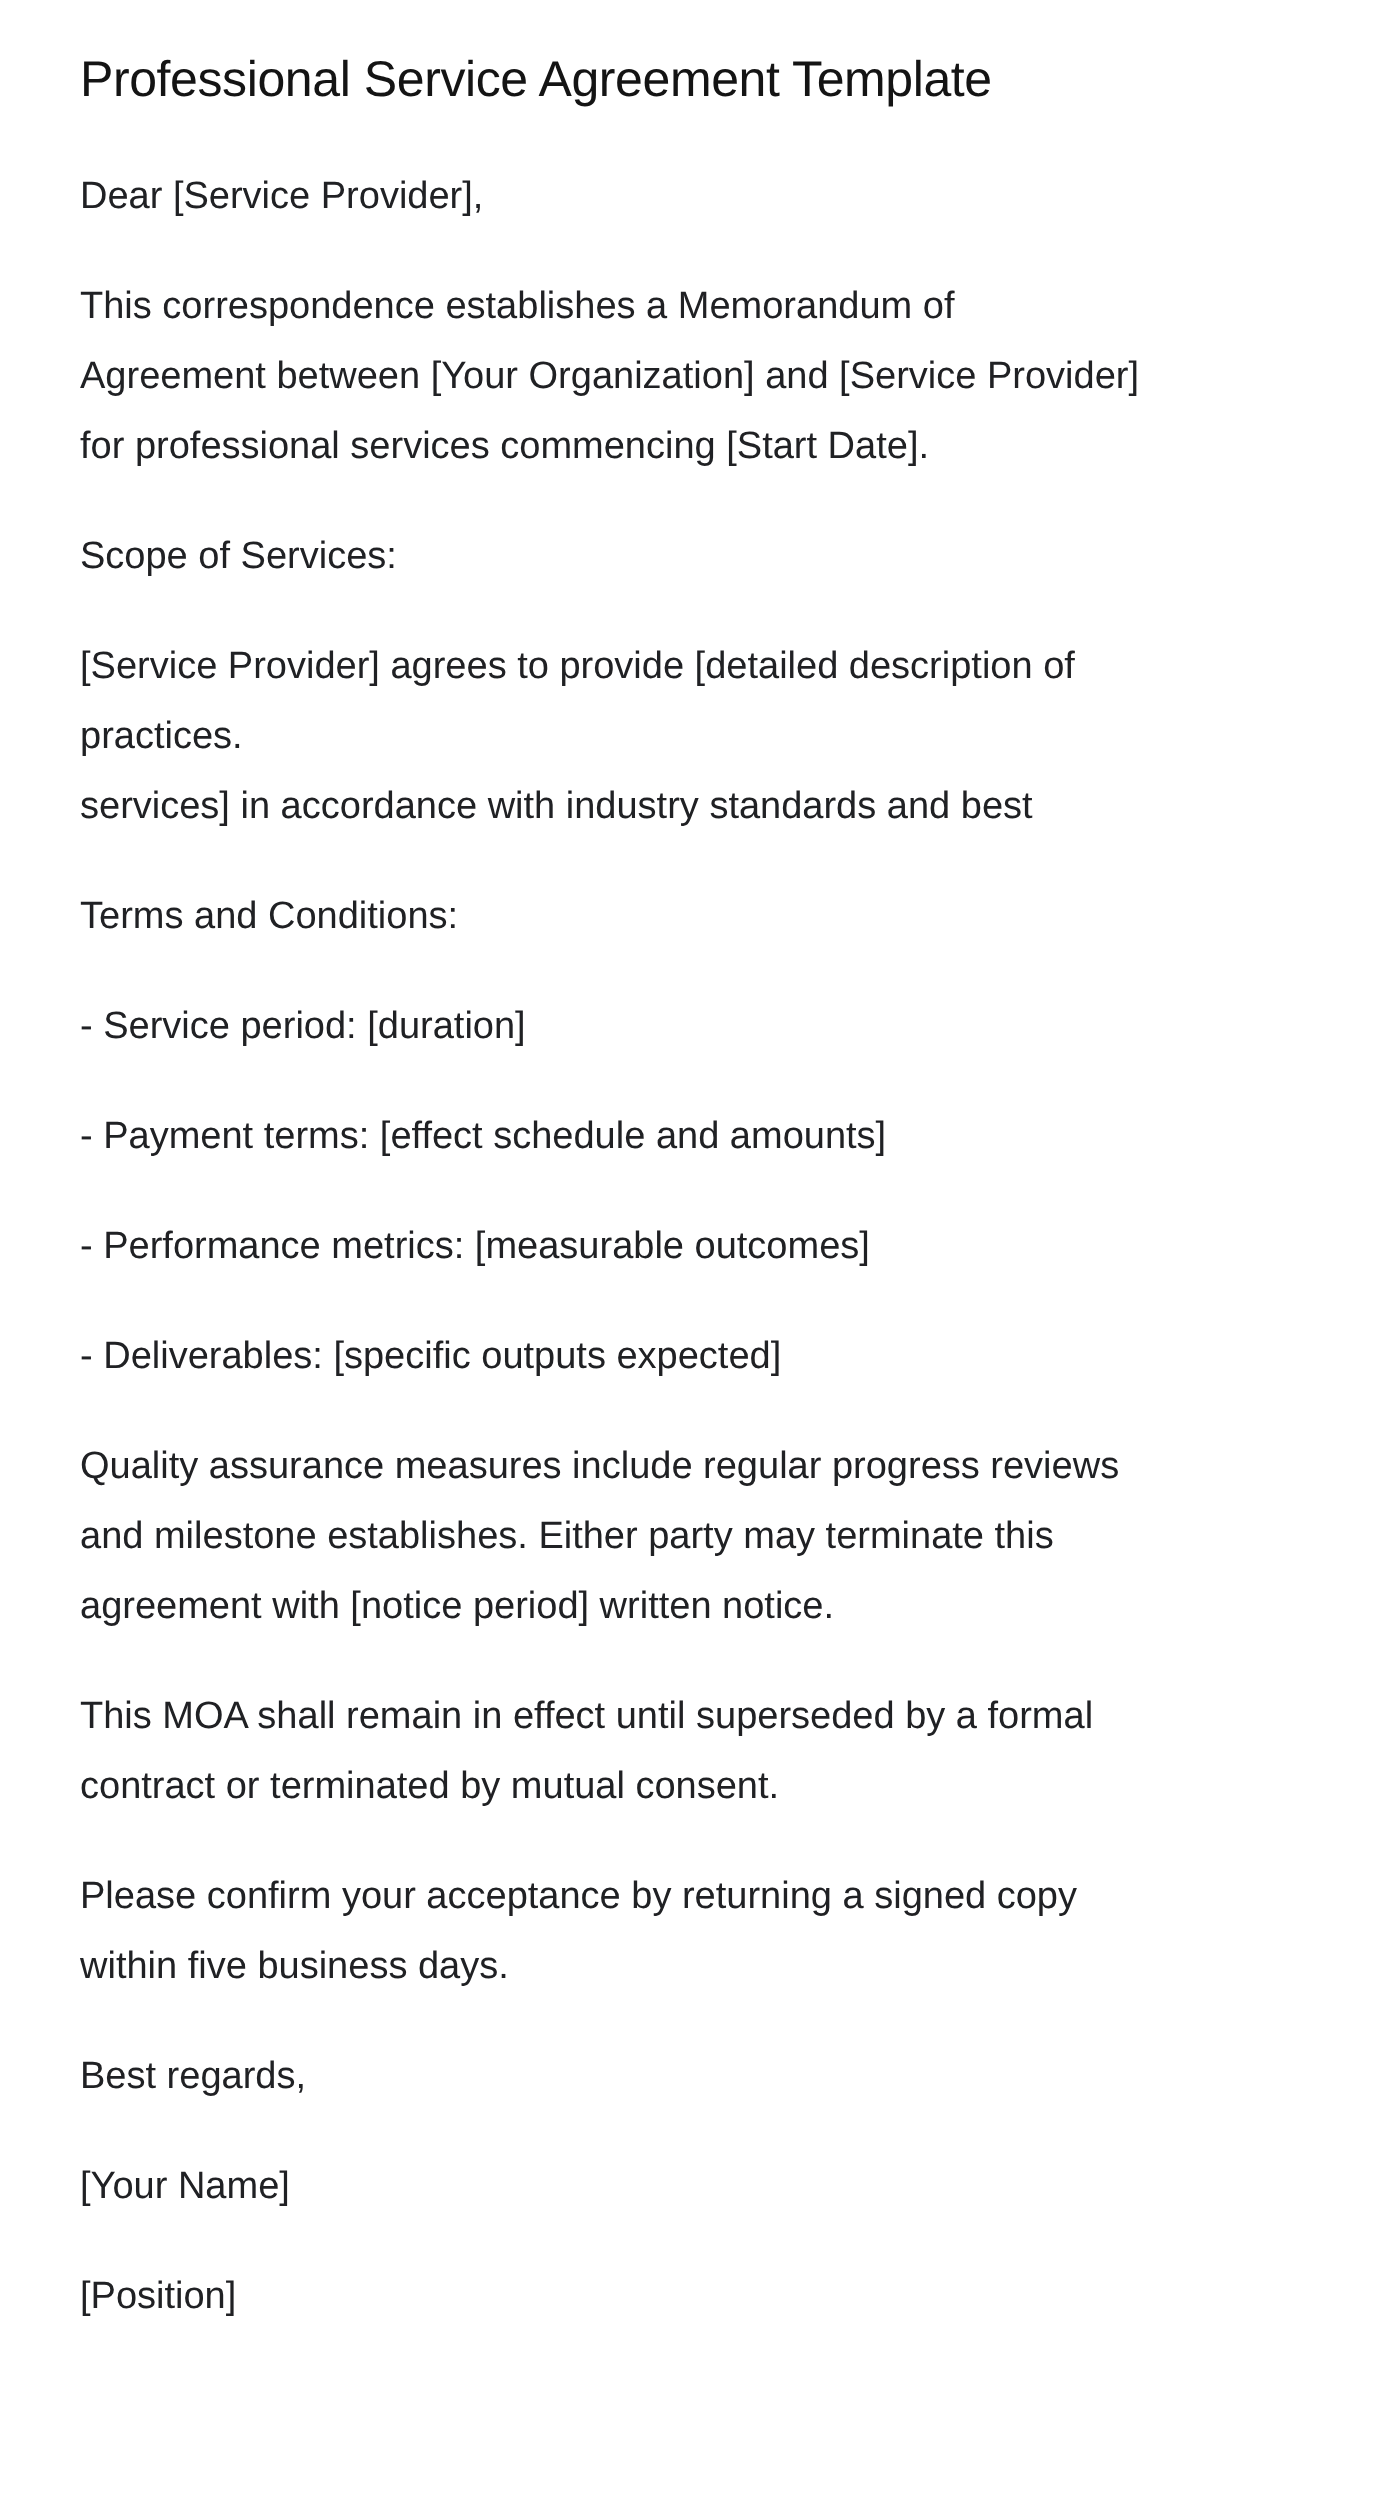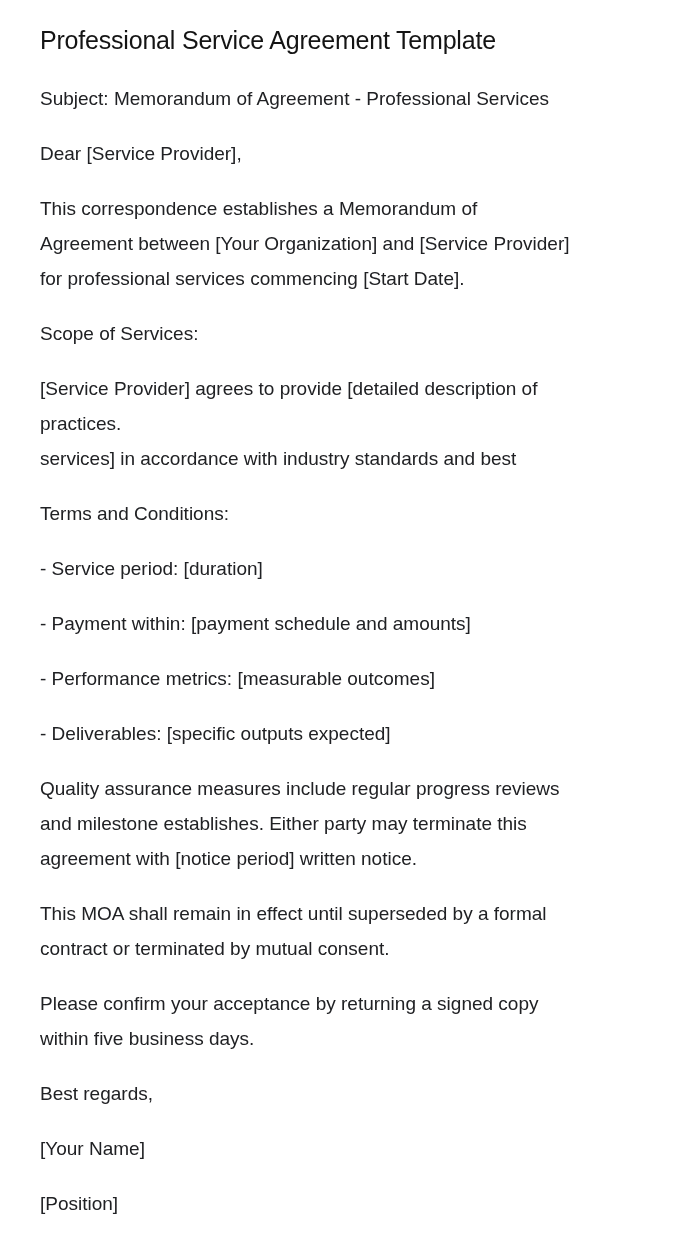--- a/index.html
+++ b/index.html
@@ -42,23 +42,20 @@
     white-space: nowrap;
   }
 </style>
 </head>
 <body>
 
 <div class="document">
 
   <h1 class="doc-title">Professional Service Agreement Template</h1>
 
-  <p class="para">
-    <span class="line">Subject: Memorandum of Agreement - Professional Services</span>
-  </p>
 
   <p class="para">
     <span class="line">Dear [Service Provider],</span>
   </p>
 
   <p class="para">
     <span class="line">This correspondence establishes a Memorandum of</span>
     <span class="line">Agreement between [Your Organization] and [Service Provider]</span>
     <span class="line">for professional services commencing [Start Date].</span>
   </p>
@@ -75,21 +72,21 @@
 
   <p class="para">
     <span class="line">Terms and Conditions:</span>
   </p>
 
   <p class="para">
     <span class="line">- Service period: [duration]</span>
   </p>
 
   <p class="para">
-    <span class="line">- Payment within: [payment schedule and amounts]</span>
+    <span class="line">- Payment terms: [effect schedule and amounts]</span>
   </p>
 
   <p class="para">
     <span class="line">- Performance metrics: [measurable outcomes]</span>
   </p>
 
   <p class="para">
     <span class="line">- Deliverables: [specific outputs expected]</span>
   </p>
 

